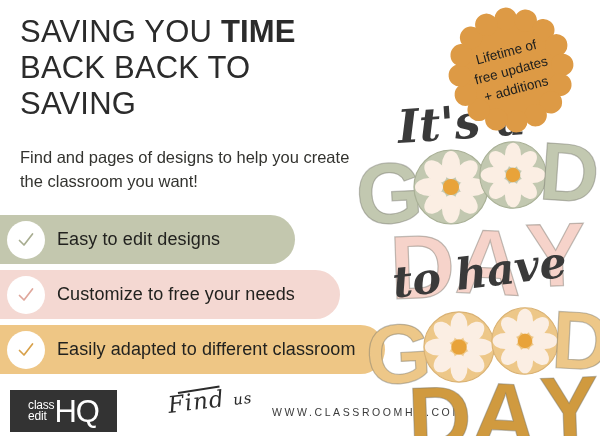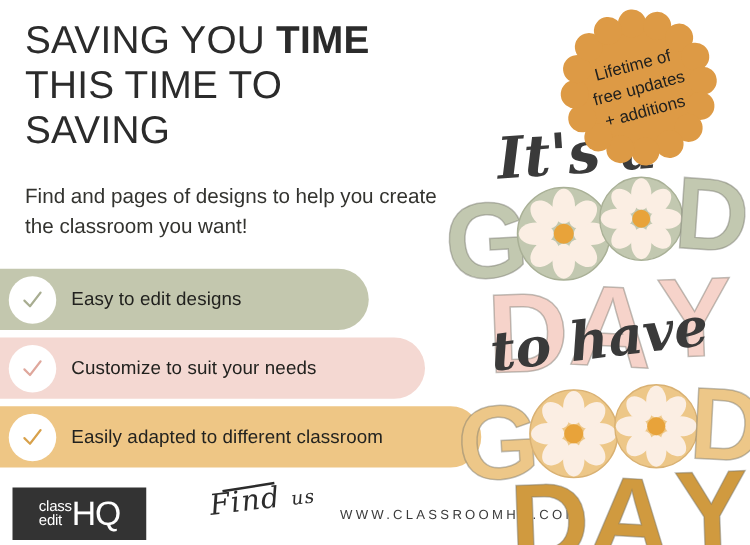--- a/index.html
+++ b/index.html
@@ -30,35 +30,35 @@
     border-radius:0 26px 26px 0;
     display:flex;align-items:center;
   }
   .pill .bullet{
     width:38px;height:38px;border-radius:50%;
     background:#ffffff;margin-left:27px;margin-right:12px;
     display:flex;align-items:center;justify-content:center;flex:0 0 auto;
   }
   .pill .bullet svg{display:block;}
   .pill .ptext{
-    font-size:15px;color:#22221f;white-space:nowrap;letter-spacing:.1px;
+    font-size:18px;color:#22221f;white-space:nowrap;letter-spacing:.1px;
   }
   #pill-0{top:215px;width:315px;background:#c3c7ae;}
   #pill-1{top:270px;width:360px;background:#f4d8d2;}
   #pill-2{top:325px;width:405px;background:#eec685;}
 
   
   .logo{
     position:absolute;left:10px;top:390px;width:107px;height:42px;
     background:#333333;display:flex;align-items:center;justify-content:center;
   }
   .logo-inner{display:flex;align-items:center;gap:0px;}
   .logo-stack{display:flex;flex-direction:column;line-height:11px;color:#fff;
     font-size:12px;letter-spacing:-.2px;text-align:left;font-weight:400;}
-  .logo-hq{color:#fff;font-size:27px;line-height:27px;font-weight:300;letter-spacing:-1px;text-align:right;}
+  .logo-hq{color:#fff;font-size:31px;line-height:27px;font-weight:300;letter-spacing:-1px;text-align:right;}
 
   .findus{
     position:absolute;left:168px;top:392px;
     font-family:"DejaVu Serif", serif;
     font-style:italic;font-size:23px;color:#2b2b2b;
     transform:rotate(-7deg);transform-origin:left center;
     letter-spacing:1px;
   }
   .findus .us{font-size:15px;}
   .findus-bar{
@@ -108,42 +108,42 @@
     color:#20201e;font-size:13.5px;line-height:19px;text-align:center;
   }
 </style>
 </head>
 <body>
 
 <div class="stage">
 
   <div class="headline">
     <span>SAVING YOU </span><span class="bold">TIME</span><br>
-    <span>THIS TIME TO</span><br>
+    <span>BACK BACK TO</span><br>
     <span>SAVING</span>
   </div>
 
   <div class="subhead">Find and pages of designs to help you create the classroom you want!</div>
 
   <div class="pill" id="pill-0">
     <span class="bullet">
       <svg width="22" height="22" viewBox="0 0 22 22">
           <path d="M4.5 11.5 L9 16 L17.5 5" fill="none" stroke="#a8ad91" stroke-width="1.7" stroke-linecap="round" stroke-linejoin="round"></path>
         </svg>
     </span>
     <span class="ptext">Easy to edit designs</span>
   </div>
 
   <div class="pill" id="pill-1">
     <span class="bullet">
       <svg width="22" height="22" viewBox="0 0 22 22">
           <path d="M4.5 11.5 L9 16 L17.5 5" fill="none" stroke="#dfa79c" stroke-width="1.7" stroke-linecap="round" stroke-linejoin="round"></path>
         </svg>
     </span>
-    <span class="ptext">Customize to suit your needs</span>
+    <span class="ptext">Customize to free your needs</span>
   </div>
 
   <div class="pill" id="pill-2">
     <span class="bullet">
       <svg width="22" height="22" viewBox="0 0 22 22">
           <path d="M4.5 11.5 L9 16 L17.5 5" fill="none" stroke="#d8a14b" stroke-width="1.7" stroke-linecap="round" stroke-linejoin="round"></path>
         </svg>
     </span>
     <span class="ptext">Easily adapted to different classroom</span>
   </div>

